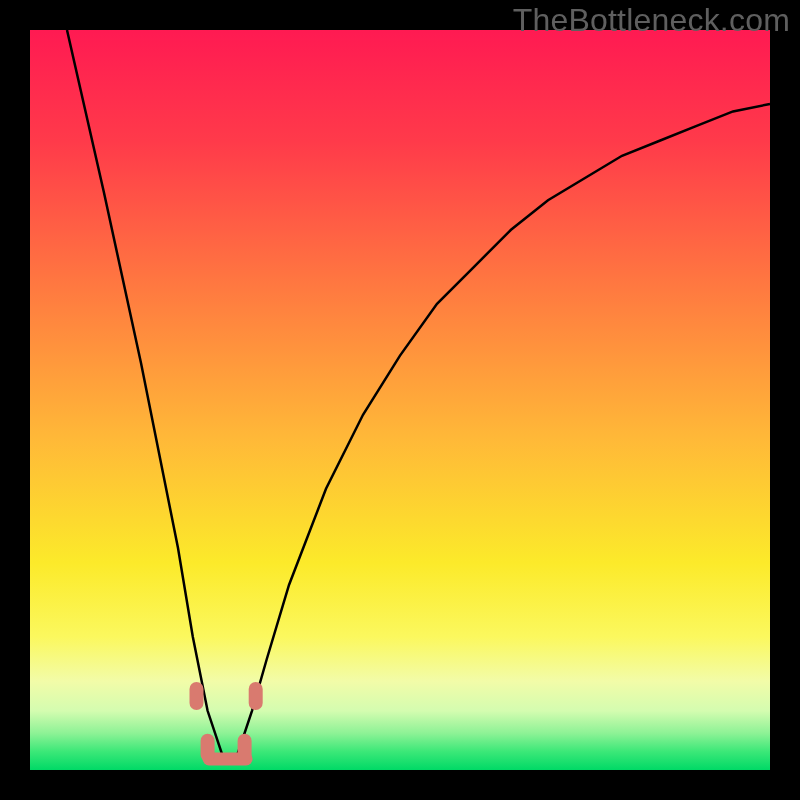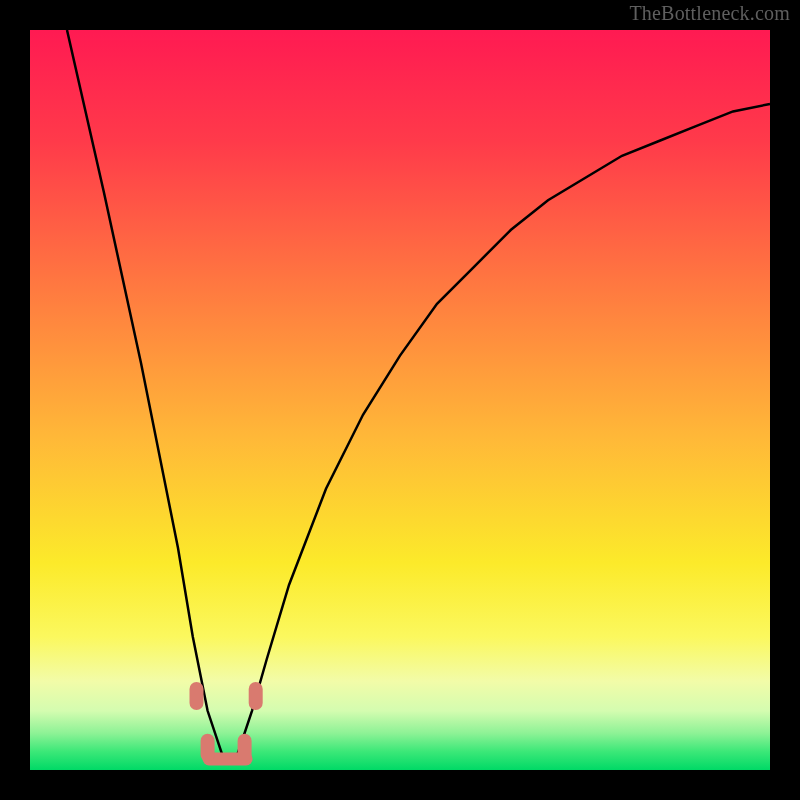--- a/index.html
+++ b/index.html
@@ -15,25 +15,24 @@
     position: relative;
     width: 800px;
     height: 800px;
     background: #000;
   }
   .watermark {
     position: absolute;
     top: 2px;
     right: 10px;
     color: #5f5f5f;
-    font-size: 20px;
+    font-size: 32px;
     font-weight: 500;
     letter-spacing: 0.2px;
     z-index: 10;
-    font-family: Liberation Serif, serif;
   }
   svg {
     display: block;
   }
 </style>
 </head>
 <body>
 
 <div class="chart-container">
   <div class="watermark">TheBottleneck.com</div>

